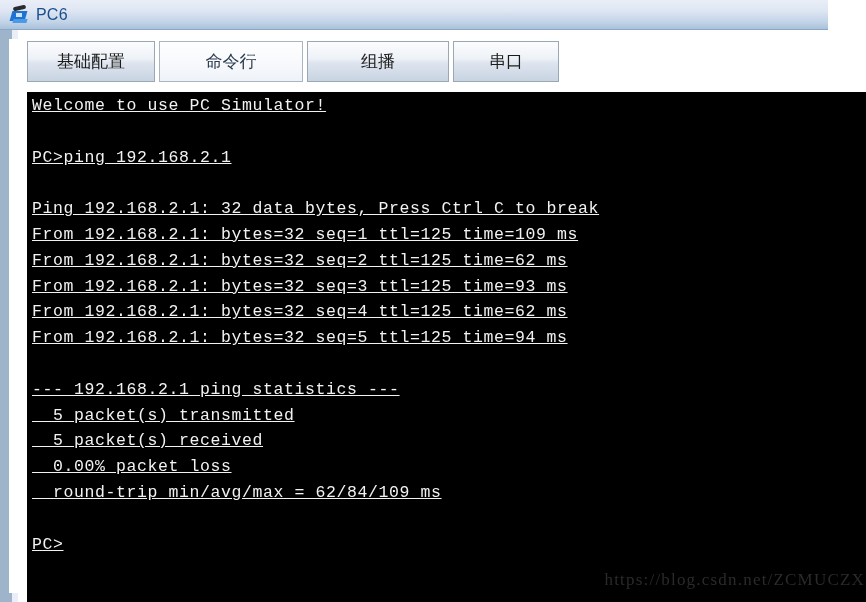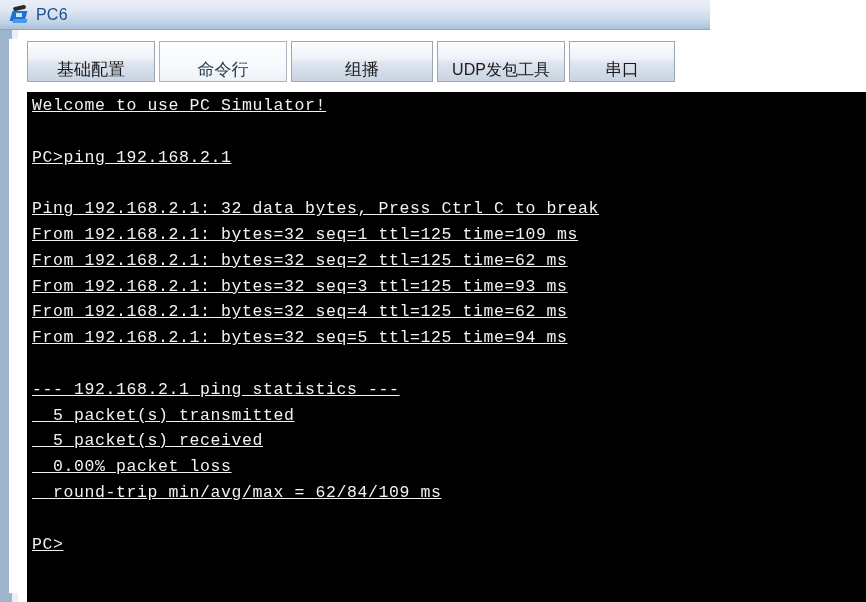--- a/index.html
+++ b/index.html
@@ -20,21 +20,21 @@
     height: 602px;
     background: #ffffff;
     box-sizing: border-box;
   }
 
   
   #title-bar {
     position: absolute;
     left: 0;
     top: 0;
-    width: 710px;
+    width: 828px;
     height: 30px;
     background: linear-gradient(to bottom, #e9eef7 0%, #dfe7f3 35%, #c3d4e8 75%, #a9c1da 100%);
     border-bottom: 1px solid #8ba7c4;
     display: flex;
     align-items: center;
     padding-left: 9px;
     box-sizing: border-box;
   }
   #app-icon {
     width: 22px;
@@ -118,42 +118,42 @@
     height: 62px;
     background: #ffffff;
     display: flex;
     align-items: center;
     padding-left: 9px;
     box-sizing: border-box;
   }
   .tab {
     height: 41px;
     display: flex;
-    align-items: flex-end;
+    align-items: center;
     justify-content: center;
     box-sizing: border-box;
     font-family: "Liberation Sans", "DejaVu Sans", sans-serif;
     font-size: 17px;
     color: #1b1b1b;
     border: 1px solid #9aa7b5;
     margin-right: 4px;
     cursor: default;
     white-space: nowrap;
     padding: 0 16px;
   }
   .tab.inactive {
     background: linear-gradient(to bottom, #fbfcfd 0%, #eef2f7 42%, #dde4ee 55%, #c8d4e2 100%);
   }
   .tab.active {
     background: linear-gradient(to bottom, #fdfeff 0%, #f7f9fc 55%, #eef2f8 100%);
     border-color: #aab5c2;
     color: #2b3b4d;
   }
   #tab-basic    { width: 128px; }
-  #tab-cmdline  { width: 128px; }
+  #tab-cmdline  { width: 144px; }
   #tab-multicast{ width: 142px; }
   #tab-udp      { width: 128px; font-size: 16px; }
   #tab-serial   { width: 106px; }
 
   
   #terminal {
     position: absolute;
     left: 9px;
     top: 62px;
     width: 848px;
@@ -208,23 +208,20 @@
       <div id="tab-bar">
         <div class="tab inactive" id="tab-basic">
           <span>基础配置</span>
         </div>
         <div class="tab active" id="tab-cmdline">
           <span>命令行</span>
         </div>
         <div class="tab inactive" id="tab-multicast">
           <span>组播</span>
         </div>
-        <div class="tab inactive" id="tab-udp">
-          <span>UDP发包工具</span>
-        </div>
         <div class="tab inactive" id="tab-serial">
           <span>串口</span>
         </div>
       </div>
 
       <div id="terminal">
         <pre id="terminal-output">Welcome to use PC Simulator!
 
 PC&gt;ping 192.168.2.1
 
@@ -235,17 +232,18 @@
 From 192.168.2.1: bytes=32 seq=4 ttl=125 time=62 ms
 From 192.168.2.1: bytes=32 seq=5 ttl=125 time=94 ms
 
 --- 192.168.2.1 ping statistics ---
   5 packet(s) transmitted
   5 packet(s) received
   0.00% packet loss
   round-trip min/avg/max = 62/84/109 ms
 
 PC&gt;</pre>
+        <div id="watermark">https://blog.csdn.net/ZCMUCZX</div>
       </div>
 
     </div>
   </div>
 </div>
 
 </body></html>

